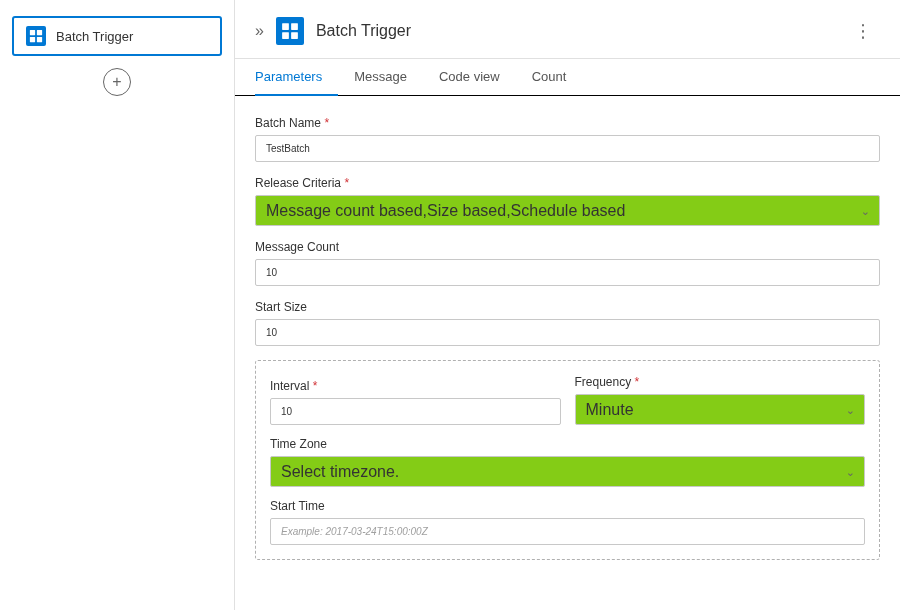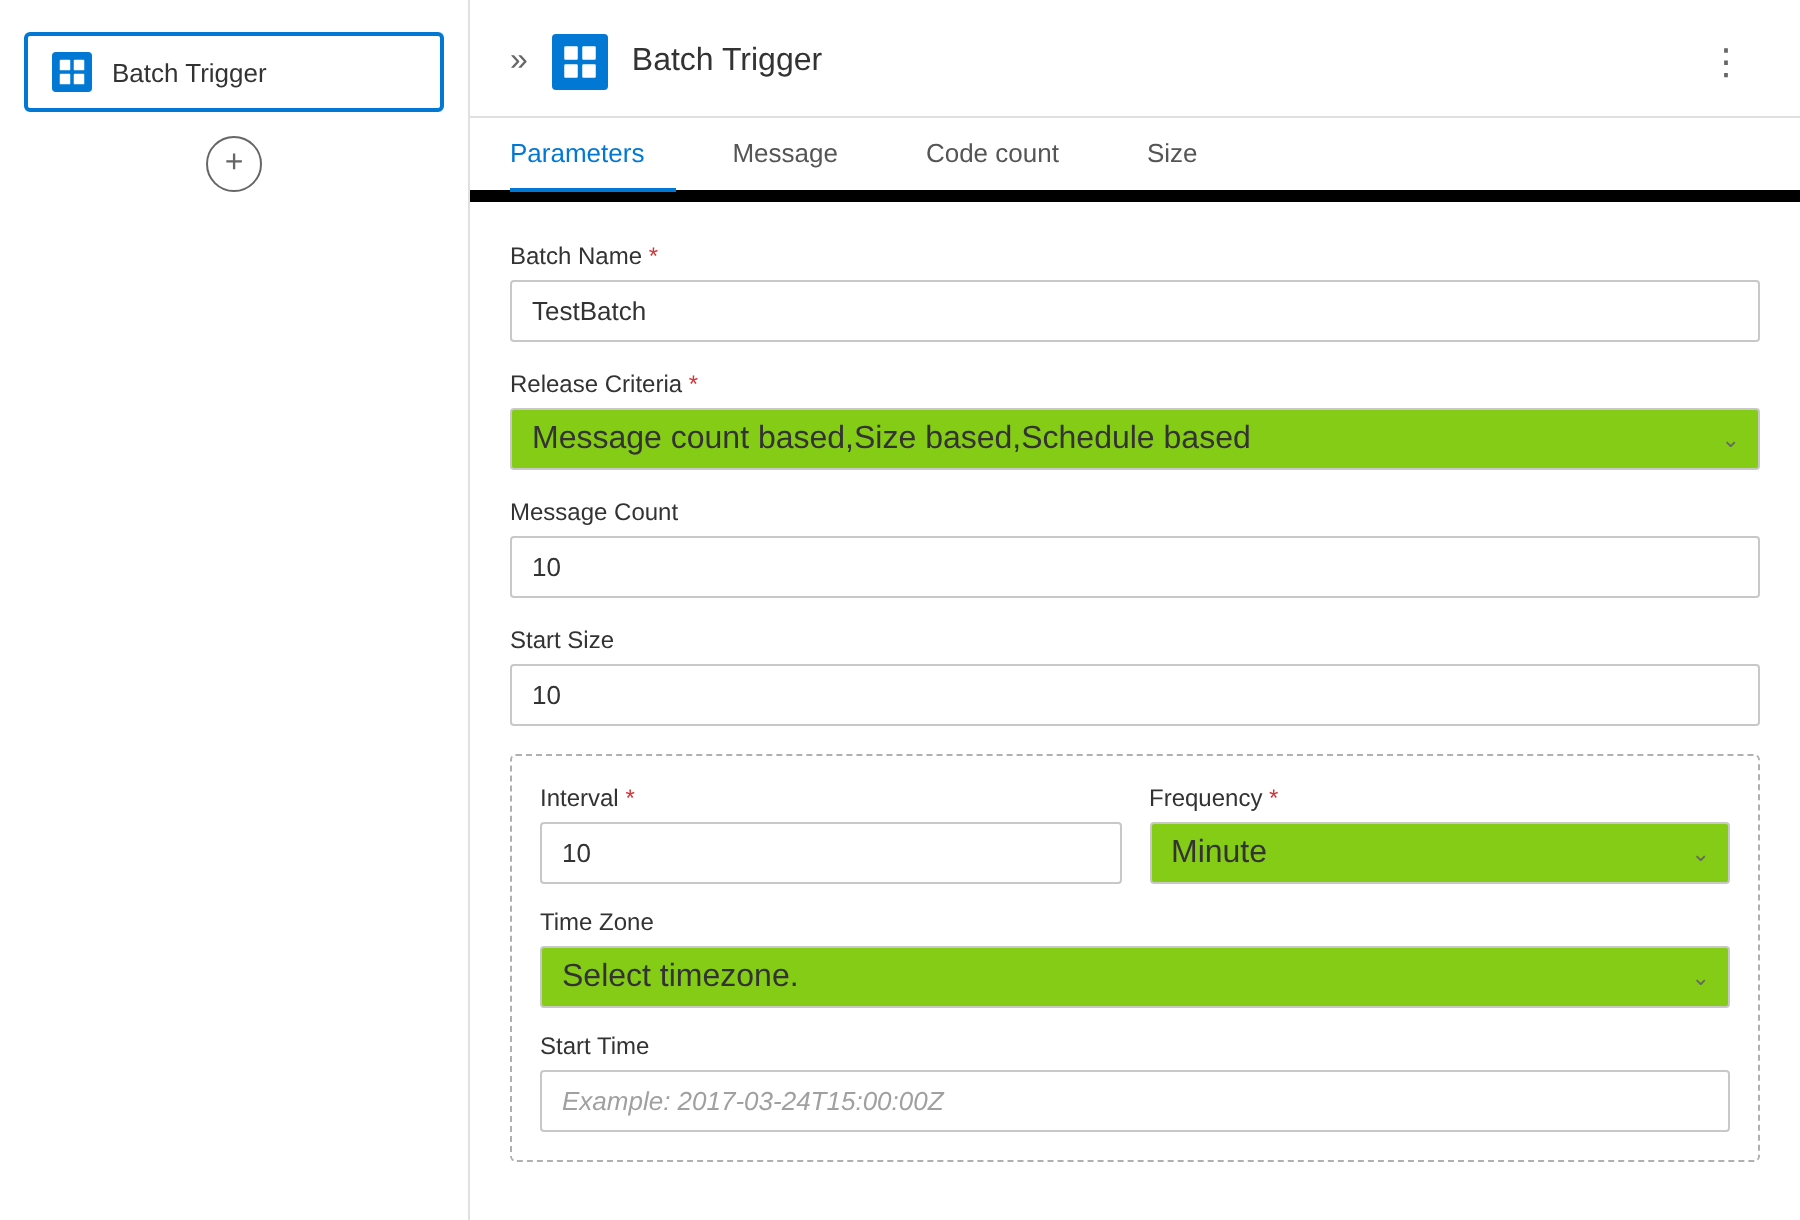--- a/index.html
+++ b/index.html
@@ -108,22 +108,22 @@
       font-size: 18px;
       color: #666;
       cursor: pointer;
       padding: 4px 8px;
     }
 
     
     .tabs {
       display: flex;
       padding: 0 20px;
-      border-bottom: 6px solid #000000;
-      gap: 12px;
+      border-bottom: 1px solid #000000;
+      gap: 0;
     }
     .tab {
       padding: 10px 16px;
       font-size: 13px;
       cursor: pointer;
       color: #555;
       border-bottom: 2px solid transparent;
       margin-bottom: -1px;
     }
     .tab.active {
@@ -154,21 +154,21 @@
       font-weight: 400;
     }
     .required-star {
       color: #d13438;
     }
     .field-input {
       width: 100%;
       padding: 7px 10px;
       border: 1px solid #c8c8c8;
       border-radius: 2px;
-      font-size: 13px;
+      font-size: 10px;
       font-family: inherit;
       color: #333;
       outline: none;
     }
     .field-select {
       width: 100%;
       padding: 6px 10px;
       border: 1px solid #c8c8c8;
       border-radius: 2px;
       font-size: 16px;
@@ -261,22 +261,22 @@
         <rect x="9" y="9" width="6" height="6" rx="0.5"></rect>
       </svg>
     </div>
     <span class="header-title">Batch Trigger</span>
     <span class="header-more">⋮</span>
   </div>
 
   <div class="tabs">
     <div class="tab active">Parameters</div>
     <div class="tab">Message</div>
-    <div class="tab">Code count</div>
-    <div class="tab">Size</div>
+    <div class="tab">Code view</div>
+    <div class="tab">Count</div>
   </div>
 
   <div class="form-area">
 
     <div class="field-group">
       <label class="field-label">
         <span>Batch Name</span> <span class="required-star">*</span>
       </label>
       <input type="text" class="field-input" value="TestBatch" style="">
     </div>

